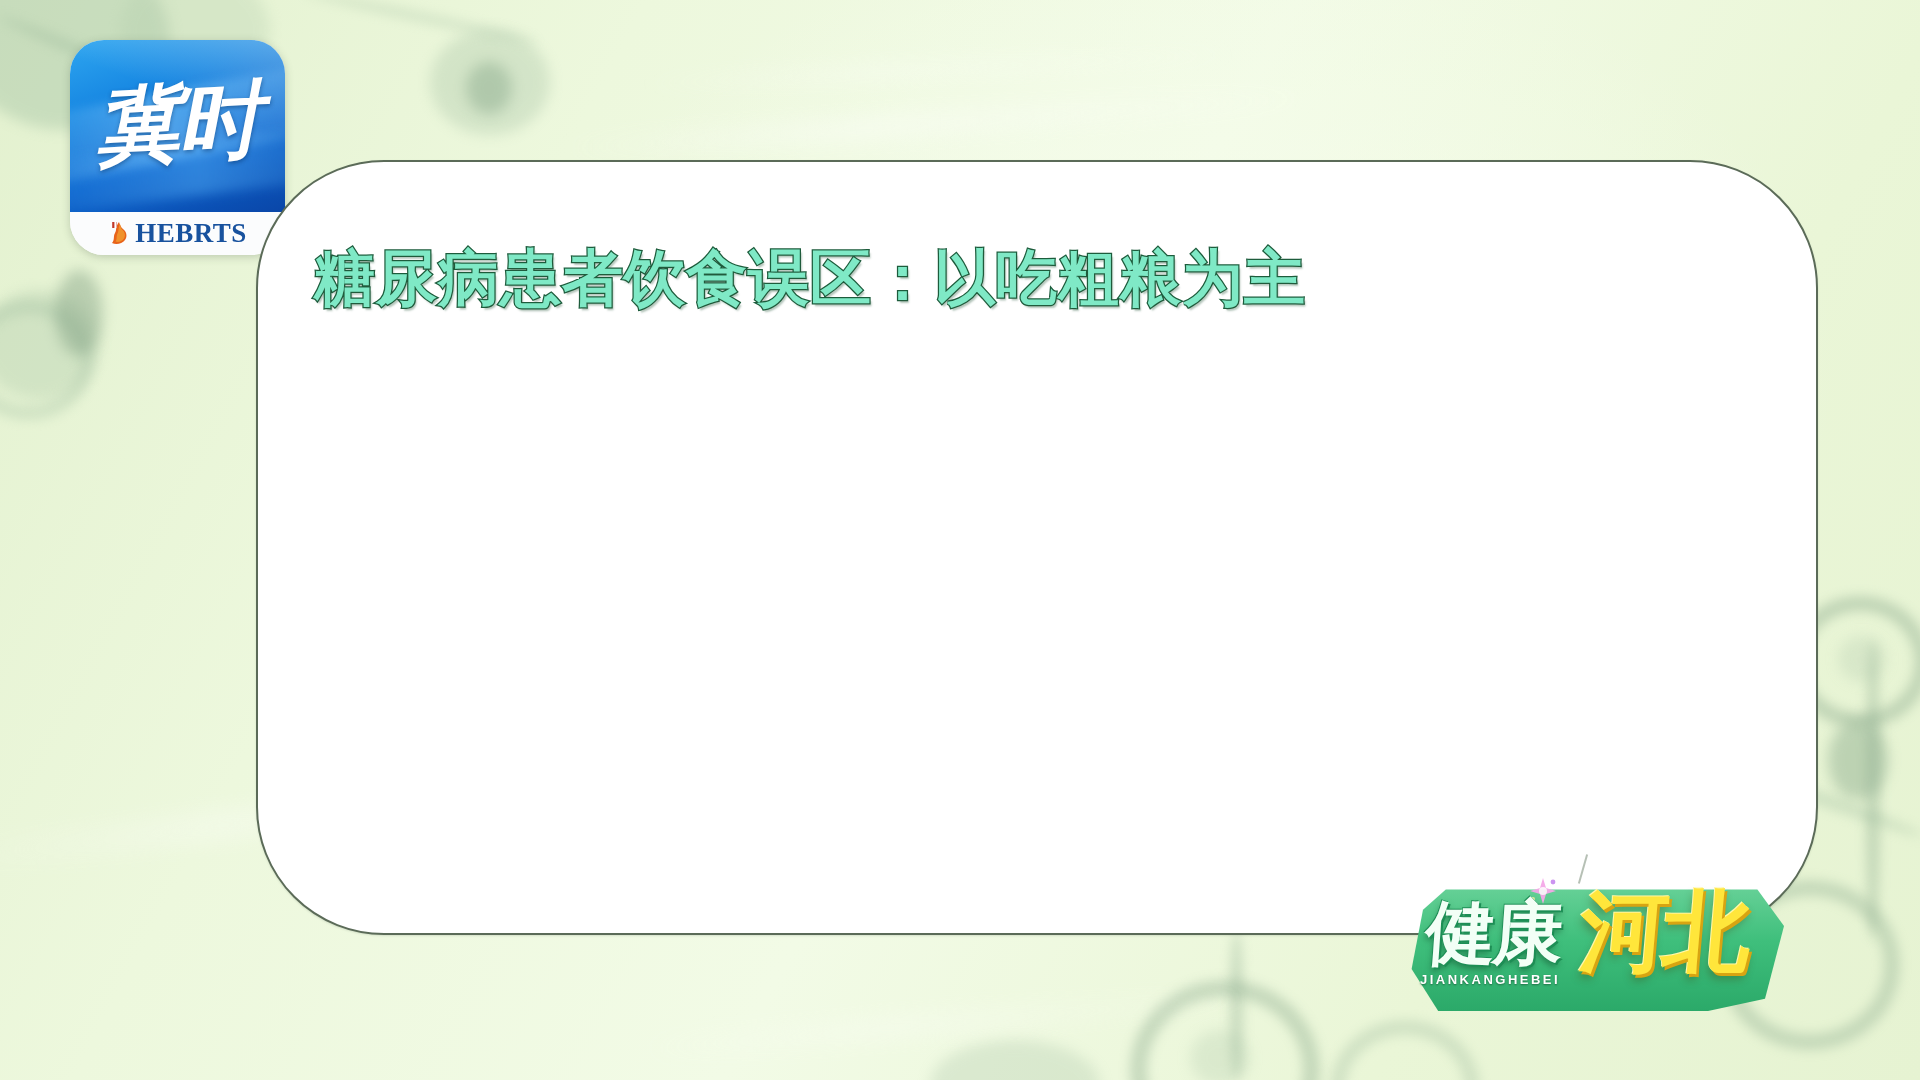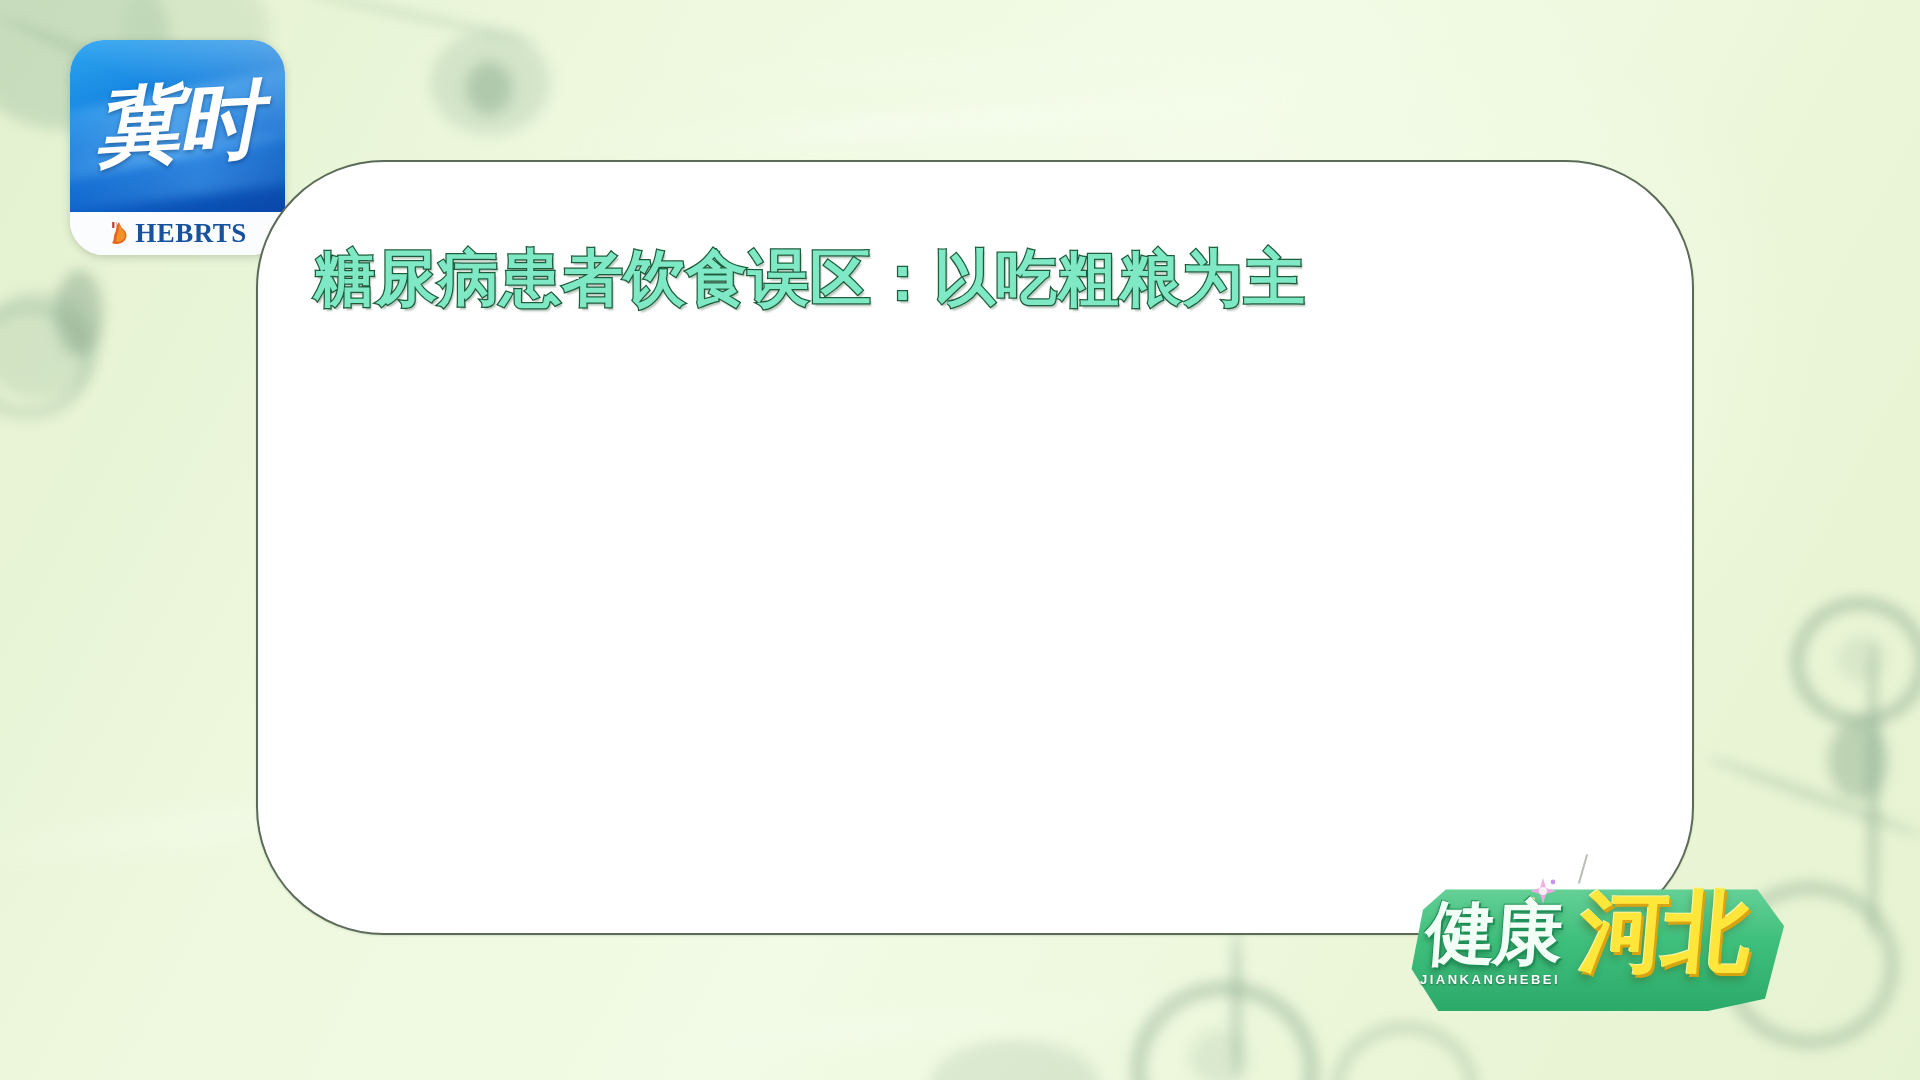--- a/index.html
+++ b/index.html
@@ -118,21 +118,21 @@
     font-size:27px;
     letter-spacing:.5px;
     color:#18529e;
     line-height:1;
   }
 
   
   .content-card {
     position:absolute;
     left:256px; top:160px;
-    width:1438px; height:775px;
+    width:1562px; height:775px;
     background:#ffffff;
     border:2px solid #5b6b58;
     border-radius:128px;
     box-shadow:0 1px 2px rgba(90,110,90,.18);
   }
 
   .slide-title {
     position:absolute;
     left:56px; top:82px;
     font-family:"DejaVu Sans", sans-serif;

